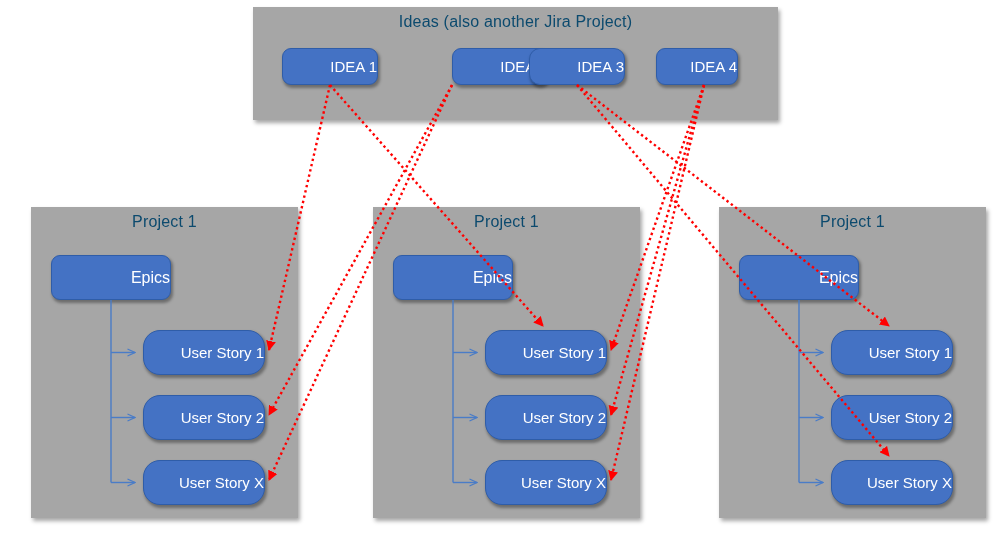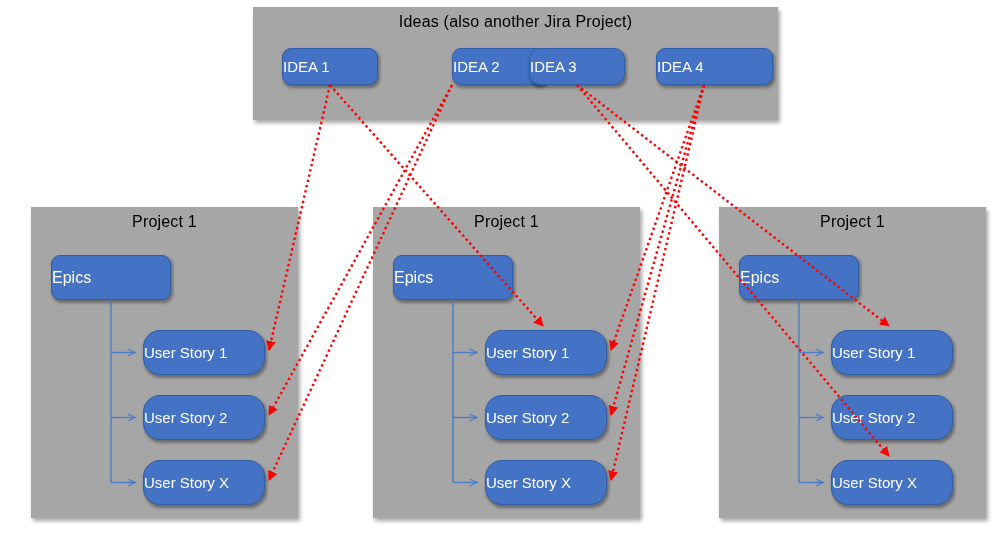--- a/index.html
+++ b/index.html
@@ -6,26 +6,26 @@
   .canvas{
     position:relative;width:999px;height:545px;background:#ffffff;overflow:hidden;
     font-family:"Liberation Sans", sans-serif;
   }
   .gray-panel{
     position:absolute;background:#a6a6a6;
     box-shadow:2px 3px 4px rgba(0,0,0,0.35);
   }
   .panel-title{
     position:absolute;top:6px;left:0;width:100%;text-align:center;
-    color:#000000;font-size:16px;letter-spacing:0.2px;
+    color:#0c4a6e;font-size:16px;letter-spacing:0.2px;
   }
   .blue-box{
     position:absolute;background:#4472c4;border:1px solid #2f5da8;border-radius:9px;
     box-shadow:1.5px 2.5px 3px rgba(0,0,0,0.35);
-    display:flex;align-items:center;justify-content:flex-start;
+    display:flex;align-items:center;justify-content:flex-end;
     color:#ffffff;box-sizing:border-box;
   }
   .idea-box{font-size:15px;}
   .epic-box{font-size:16px;}
   .story-box{font-size:15px;border-radius:17px;}
   #connector-layer{position:absolute;top:0;left:0;z-index:5;pointer-events:none;}
 </style>
 </head>
 <body>
 
@@ -35,21 +35,21 @@
     <div class="panel-title">Ideas (also another Jira Project)</div>
   <div class="blue-box idea-box" style="left: 29px; top: 41px; width: 96px; height: 37px;">
         <div class="">IDEA 1</div>
       </div>
       <div class="blue-box idea-box" style="left: 151px; top: 41px; width: 96px; height: 37px; margin-left: 48px;">
         <div class="">IDEA 2</div>
       </div>
       <div class="blue-box idea-box" style="left: 276px; top: 41px; width: 96px; height: 37px; border-radius: 11px;">
         <div class="">IDEA 3</div>
       </div>
-      <div class="blue-box idea-box" style="left: 403px; top: 41px; width: 117px; height: 37px;">
+      <div class="blue-box idea-box" style="left: 403px; top: 41px; width: 82px; height: 37px;">
         <div class="">IDEA 4</div>
       </div>
     </div>
 
   <div id="projects">
       <div class="gray-panel" style="left: 31px; top: 207px; width: 267px; height: 311px;">
         <div class="panel-title">Project 1</div>
         <div class="blue-box epic-box" style="left: 20px; top: 48px; width: 120px; height: 45px;">
           <div class="">Epics</div>
         </div>

